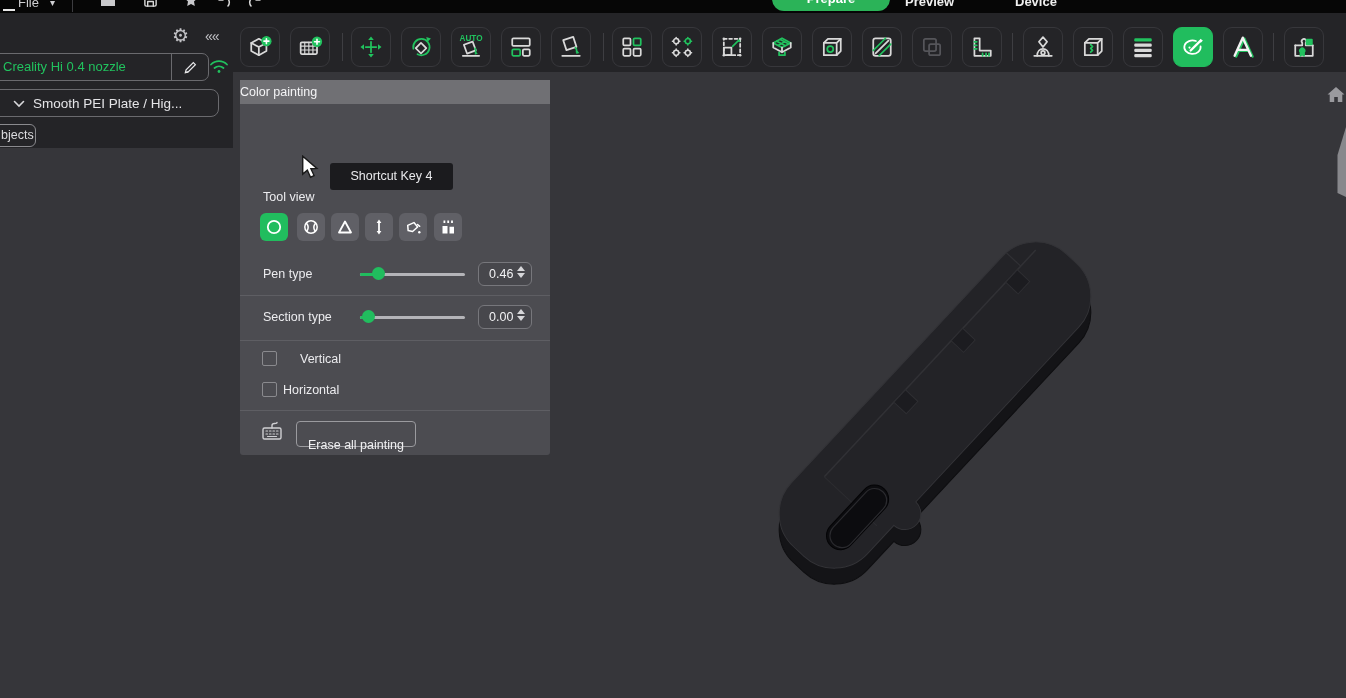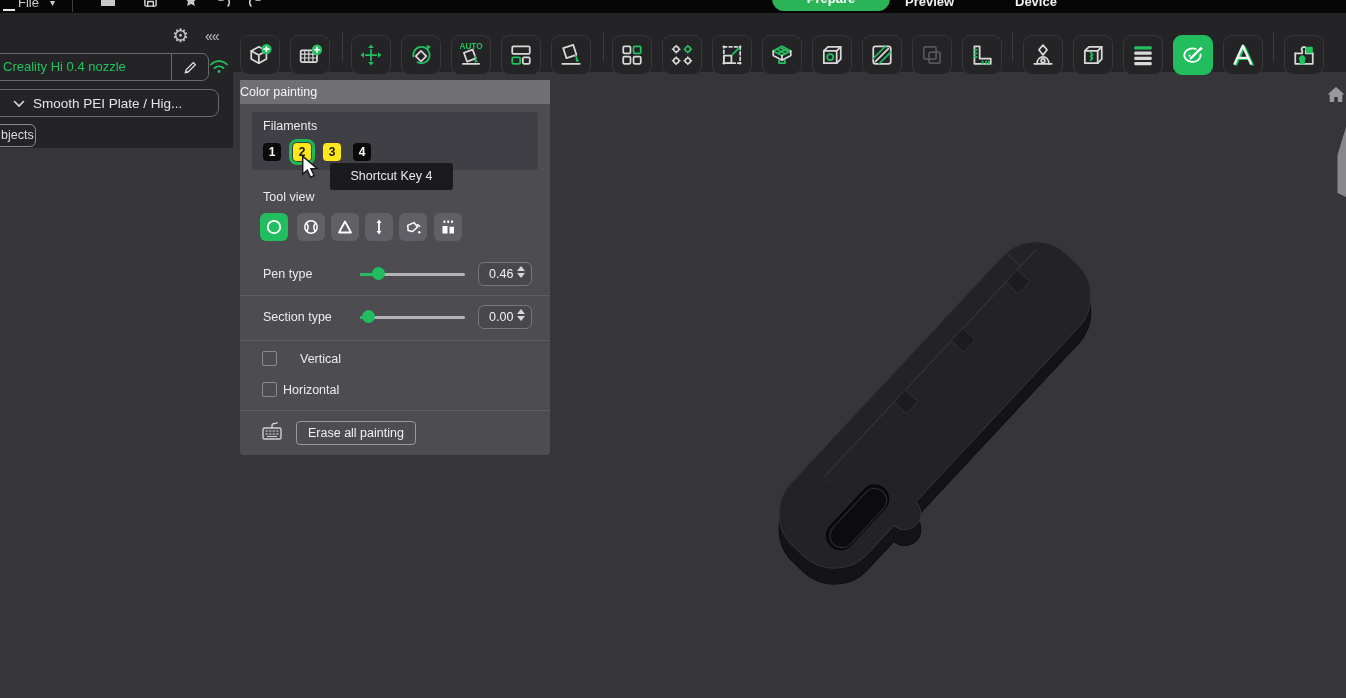--- a/index.html
+++ b/index.html
@@ -12,21 +12,21 @@
   .tb-dash { position:absolute; left:3px; top:9px; width:12px; height:2px; background:#e8e8e8; }
   .tb-sep { position:absolute; left:72px; top:-4px; width:1px; height:16px; background:#3c3c40; }
   .tb-tab { position:absolute; top:-8px; color:#f0f0f0; font-size:13px; font-weight:bold; line-height:20px; }
   .tb-pill { position:absolute; left:772px; top:-13px; width:118px; height:24px; background:#2bb358; border-radius:13px;
              color:#ffffff; font-size:13px; font-weight:bold; text-align:center; line-height:24px; }
 
   
   .toolstrip { position:absolute; left:0; top:13px; width:1346px; height:59px; background:#242427; }
   .sidebartop { position:absolute; left:0; top:13px; width:233px; height:135px; background:#242427; }
 
-  .tbtn { position:absolute; top:35px; width:40px; height:40px; border-radius:9px; border:1px solid #37373b; background:#242427;
+  .tbtn { position:absolute; top:27px; width:40px; height:40px; border-radius:9px; border:1px solid #37373b; background:#242427;
           display:flex; align-items:center; justify-content:center; }
   .tbtn svg { width:28px; height:28px; }
   .tbtn.active { background:#21bd5e; border-color:#21bd5e; }
   .tsep { position:absolute; top:33px; width:1px; height:28px; background:#3e3e42; }
   .ico { fill:none; stroke:#d9d9d9; stroke-width:1.5; stroke-linecap:round; stroke-linejoin:round; }
   .ico .g  { stroke:#21c25e; }
   .ico .gf { fill:#21c25e; stroke:none; }
   .ico .wf { fill:#d9d9d9; stroke:none; }
   .ico .dim { stroke:#55555a; }
   .ico text { stroke:none; fill:#21c25e; font-family:"Liberation Sans",sans-serif; font-weight:bold; }
@@ -63,21 +63,21 @@
   .slider { position:absolute; width:105px; height:14px; }
   .slider .track { position:absolute; left:0; top:6px; width:105px; height:3px; border-radius:2px; background:#b4b4b8; }
   .slider .fill { position:absolute; left:0; top:6px; height:3px; border-radius:2px; background:#21bd5e; }
   .slider .knob { position:absolute; top:0; width:13px; height:13px; border-radius:50%; background:#21bd5e; }
   .valbox { position:absolute; width:54px; height:24px; border:1px solid #77777c; border-radius:6px; background:#47474c;
             color:#f2f2f4; font-size:12.5px; line-height:22px; padding-left:10px; }
   .spin { position:absolute; right:6px; top:3px; display:flex; flex-direction:column; gap:2px; }
   .spin .up    { width:0; height:0; border-left:4px solid transparent; border-right:4px solid transparent; border-bottom:5px solid #d6d6d9; }
   .spin .down  { width:0; height:0; border-left:4px solid transparent; border-right:4px solid transparent; border-top:5px solid #d6d6d9; }
   .checkbox { position:absolute; width:15px; height:15px; border:1px solid #8a8a8e; border-radius:2px; background:transparent; }
-  .erase-btn { position:absolute; left:56px; top:341px; height:24px; padding:0 11px; border:1px solid #9a9a9e; border-radius:4px;
+  .erase-btn { position:absolute; left:56px; top:341px; height:24px; padding:12px 11px; border:1px solid #9a9a9e; border-radius:4px;
                color:#f0f0f2; font-size:12.5px; line-height:22px; background:#50505a00; }
   .kbd-icon { position:absolute; left:20px; top:338px; }
 
   
   .tooltip { position:absolute; left:330px; top:163px; width:123px; height:27px; background:#1b1b1e; border-radius:3px;
              color:#e9e9ec; font-size:12.5px; text-align:center; line-height:27px; z-index:40; }
   .cursor { position:absolute; left:300px; top:155px; z-index:60; }
 
   
   .home { position:absolute; left:1326px; top:85px; }
@@ -358,27 +358,20 @@
     <rect x="138" y="-32" width="17" height="17" fill="#1c1c20" stroke="#2e2e32" stroke-width="1"></rect>
 
     <rect x="-174" y="6" width="78" height="28" rx="14" fill="#0c0c0f" stroke="#040406" stroke-width="1"></rect>
     <rect x="-171" y="9" width="72" height="24" rx="12" fill="none" stroke="#2a2a2e" stroke-width="1.2"></rect>
   </g>
 </svg>
 
 <div class="panel">
   <div class="panel-header">Color painting</div>
 
-  <div class="fil-box">
-    <div class="fil-label">Filaments</div>
-    <div class="swatch sw-black" style="left:11px;">1</div>
-    <div class="swatch sw-yellow sw-sel" style="left:41px;">2</div>
-    <div class="swatch sw-yellow" style="left:71px;">3</div>
-    <div class="swatch sw-black" style="left:101px;">4</div>
-  </div>
 
   <div class="sec-label" style="left:23px; top:110px;">Tool view</div>
 
   <div class="toolbtn active" style="left:20px;">
     <svg viewBox="0 0 20 20" class="tico">
         <circle cx="10" cy="10" r="6.2"></circle>
       </svg>
   </div>
   <div class="toolbtn" style="left:57px;">
     <svg viewBox="0 0 20 20" class="tico" style="stroke-width:1.5">

